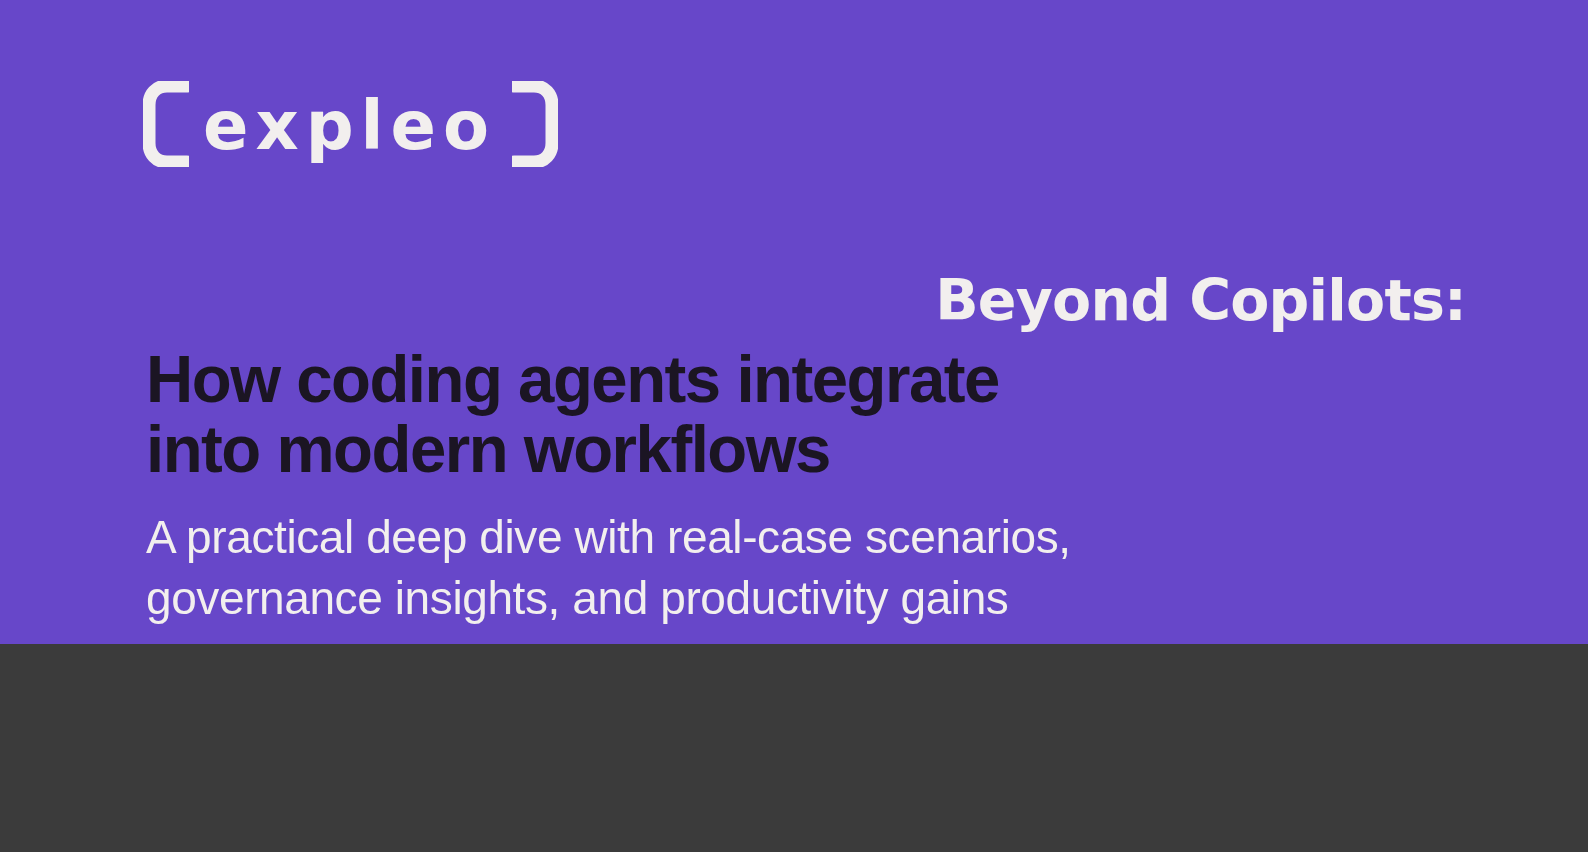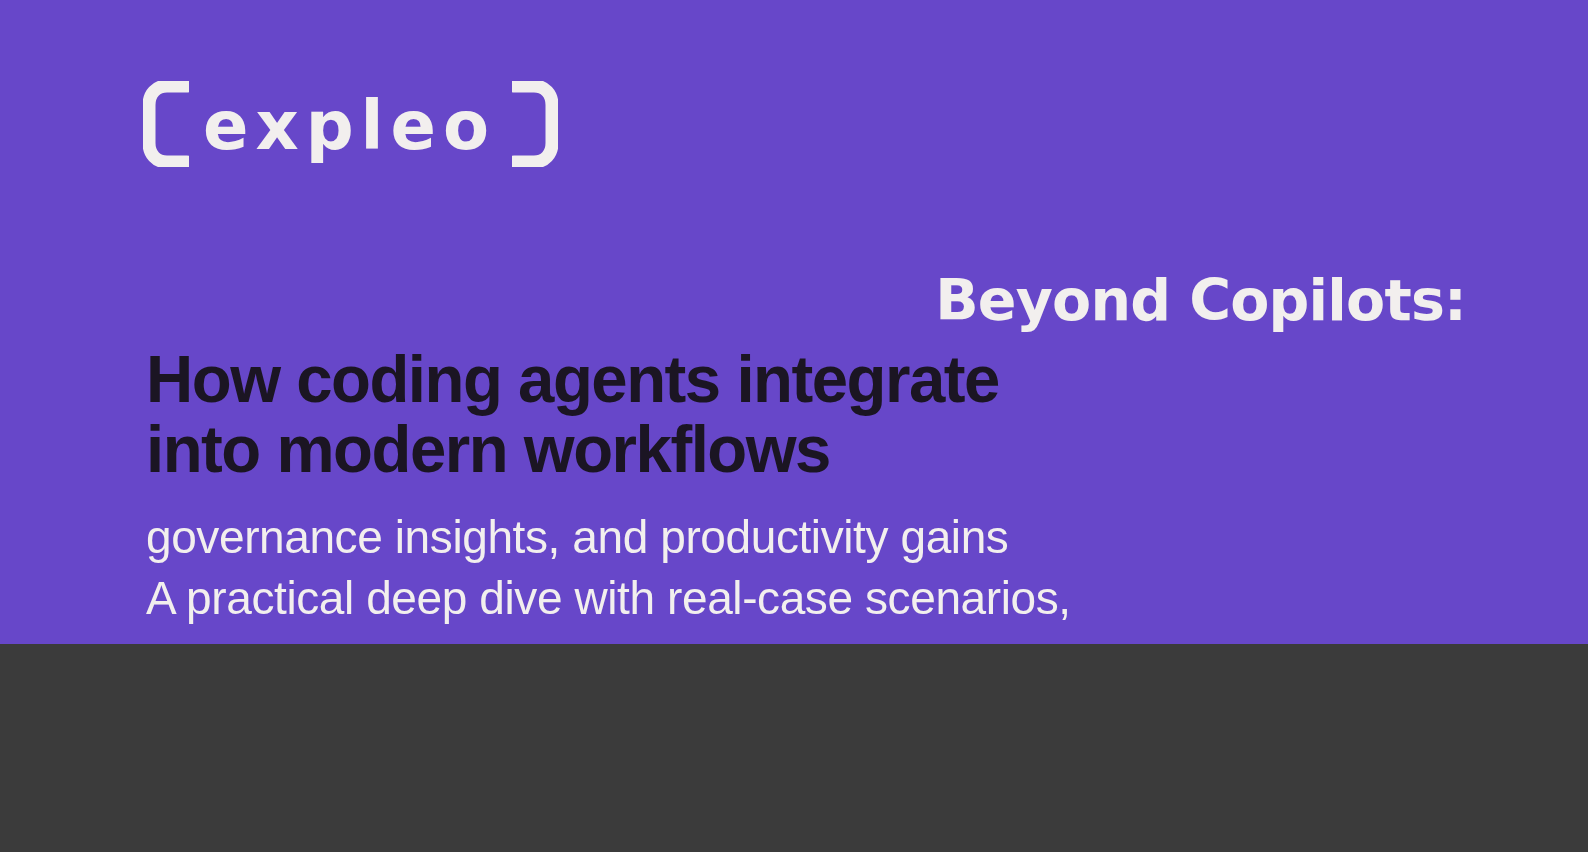--- a/index.html
+++ b/index.html
@@ -120,19 +120,19 @@
   <div id="text-block">
 
     <div id="eyebrow" style="color: rgb(242, 239, 238);">Beyond Copilots:</div>
 
     <h1 id="headline" style="color: rgb(27, 21, 35);">
       <span class="hl-line">How coding agents integrate</span>
       <span class="hl-line">into modern workflows</span>
     </h1>
 
     <p id="subtitle" style="color: rgb(242, 239, 238);">
+      <span class="sub-line">A practical deep dive with real-case scenarios,</span>
       <span class="sub-line">governance insights, and productivity gains</span>
-      <span class="sub-line">A practical deep dive with real-case scenarios,</span>
     </p>
 
   </div>
 
 </div>
 
 </body></html>

